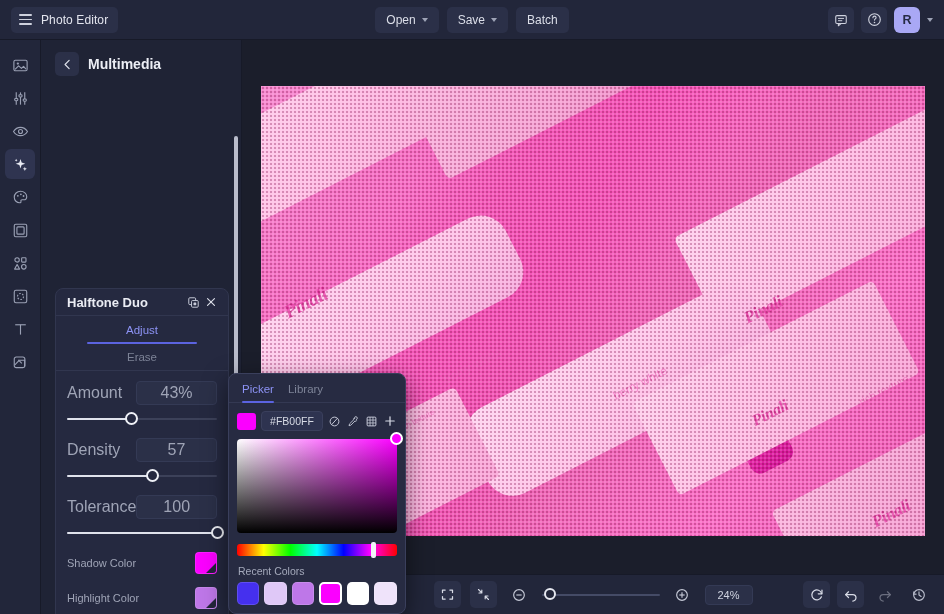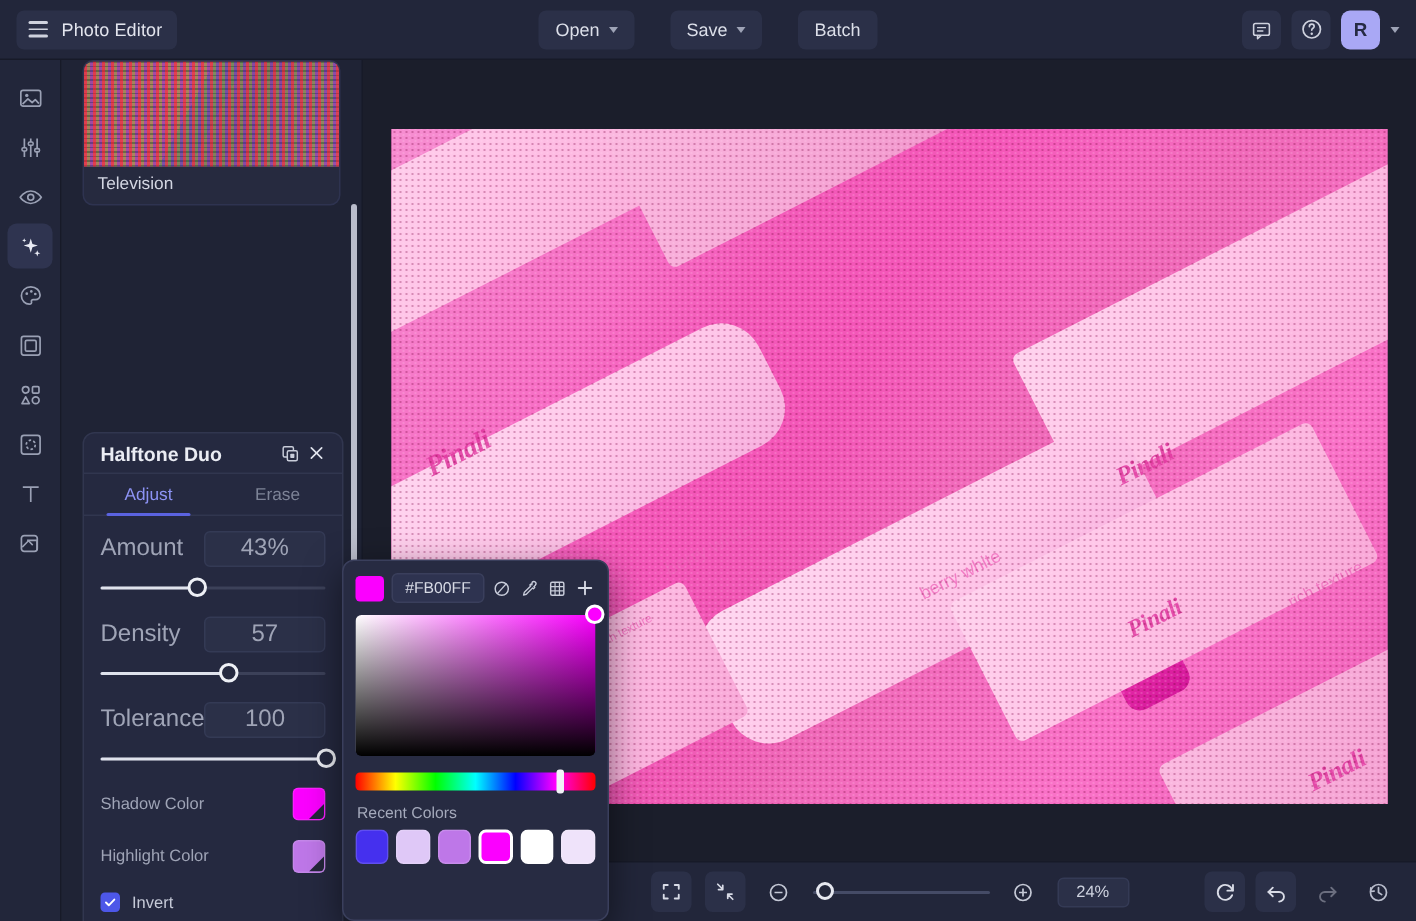--- a/index.html
+++ b/index.html
@@ -22,21 +22,21 @@
     display: flex; align-items: center; gap: 9px;
     background: #2b3048; border-radius: 5px;
     height: 26px; padding: 0 10px 0 8px; margin-left: 11px;
   }
   .hamburger { display: flex; flex-direction: column; gap: 3px; width: 13px; }
   .hamburger i { display: block; height: 1.6px; background: #cfd2de; border-radius: 1px; }
   .brand-label { font-size: 12px; color: #e3e5ee; letter-spacing: .1px; }
 
   .top-center {
     position: absolute; left: 0; right: 0; display: flex;
-    justify-content: center; gap: 24px; pointer-events: none;
+    justify-content: center; gap: 8px; pointer-events: none;
   }
   .top-center > * { pointer-events: auto; }
   .tbtn {
     height: 26px; border-radius: 5px; background: #2b3048;
     display: flex; align-items: center; gap: 6px;
     padding: 0 11px; font-size: 12px; color: #dcdfe9; border: none;
     font-family: "Liberation Sans", sans-serif; cursor: pointer;
   }
   .caret { width: 0; height: 0; border-left: 3.5px solid transparent;
            border-right: 3.5px solid transparent; border-top: 4px solid #9ea3b6; }
@@ -124,21 +124,21 @@
     position: absolute; left: 55px; top: 288px; width: 174px;
     background: #252940; border: 1px solid #31364f; border-radius: 8px;
     overflow: hidden;
   }
   .fx-head {
     display: flex; align-items: center; height: 27px; padding: 0 9px 0 11px;
     border-bottom: 1px solid #31364f;
   }
   .fx-head-title { font-size: 13px; font-weight: bold; color: #eaecf3; flex: 1; }
   .fx-head-icon { width: 17px; height: 17px; display:flex; align-items:center; justify-content:center; cursor: pointer; }
-  .fx-tabs { display: flex; border-bottom: 1px solid #31364f; }
+  .fx-tabs { display: flex; border-bottom: 1px solid #31364f; flex-direction: column; }
   .fx-tab {
     flex: 1; text-align: center; font-size: 11.5px; color: #7d8397;
     padding: 8px 0 7px; cursor: pointer; position: relative;
   }
   .fx-tab.active { color: #8d93f5; }
   .fx-tab.active::after {
     content: ""; position: absolute; bottom: -1px; left: 18%; width: 64%;
     height: 2px; background: #5b63e0; border-radius: 2px;
   }
   .fx-body { padding: 10px 11px 9px; }
@@ -439,26 +439,30 @@
     <div class="rail-item">
       <svg width="17" height="17" viewBox="0 0 18 18">
         <path d="M4.4 3.2h7.2a2 2 0 0 1 2 2v7.2a2 2 0 0 1-2 2H4.4a2 2 0 0 1-2-2V5.2a2 2 0 0 1 2-2z" fill="none" stroke="#9aa0b4" stroke-width="1.2"></path>
         <path d="M6.4 6.6 L13.4 6.6 L13.4 13.6" fill="none" stroke="#9aa0b4" stroke-width="1.2"></path>
         <path d="M3 11.4 L7.4 6.9 L10.4 10" fill="none" stroke="#9aa0b4" stroke-width="1.1"></path>
       </svg>
     </div>
   </div>
 
   <div class="panel">
+    <div class="panel-head">
+      <div class="backbtn">
+        <svg width="13" height="13" viewBox="0 0 16 16">
+          <path d="M10 3 L5 8 L10 13" fill="none" stroke="#dde0ea" stroke-width="1.5" stroke-linecap="round" stroke-linejoin="round"></path>
+        </svg>
+      </div>
+      <div class="panel-title">Multimedia</div>
+    </div>
 
     <div class="thumb-list">
-      <div class="thumb-card">
-        <div class="thumb-img tb-tv"></div>
-        <div class="thumb-name">Television</div>
-      </div>
     </div>
     <div class="panel-scroll"></div>
   </div>
 
   <div class="fx-card">
     <div class="fx-head">
       <div class="fx-head-title">Halftone Duo</div>
       <div class="fx-head-icon">
         <svg width="13" height="13" viewBox="0 0 16 16">
           <rect x="2.2" y="2.2" width="8.4" height="8.4" rx="1.2" fill="none" stroke="#c9cdda" stroke-width="1.2"></rect>
@@ -643,20 +647,24 @@
         <svg width="16" height="16" viewBox="0 0 18 18">
           <circle cx="9" cy="9" r="6" fill="none" stroke="#b9bdcc" stroke-width="1.3"></circle>
           <path d="M9 5.4 V9 L11.4 10.6" fill="none" stroke="#b9bdcc" stroke-width="1.3" stroke-linecap="round" stroke-linejoin="round"></path>
           <path d="M3.2 5.4 L3 8.2 L5.8 8" fill="none" stroke="#b9bdcc" stroke-width="1.2" stroke-linecap="round" stroke-linejoin="round"></path>
         </svg>
       </div>
     </div>
   </div>
 
   <div class="picker">
+    <div class="pk-tabs">
+      <div class="pk-tab active">Picker</div>
+      <div class="pk-tab">Library</div>
+    </div>
 
     <div class="pk-hexrow">
       <div class="pk-swatch" style="background:#FB00FF"></div>
       <input class="pk-hex" value="#FB00FF" style="">
       <div class="pk-ic">
         <svg width="13" height="13" viewBox="0 0 16 16">
           <circle cx="8" cy="8" r="5.4" fill="none" stroke="#c8ccda" stroke-width="1.2"></circle>
           <line x1="4.2" y1="12.2" x2="11.8" y2="3.8" stroke="#c8ccda" stroke-width="1.2"></line>
         </svg>
       </div>

